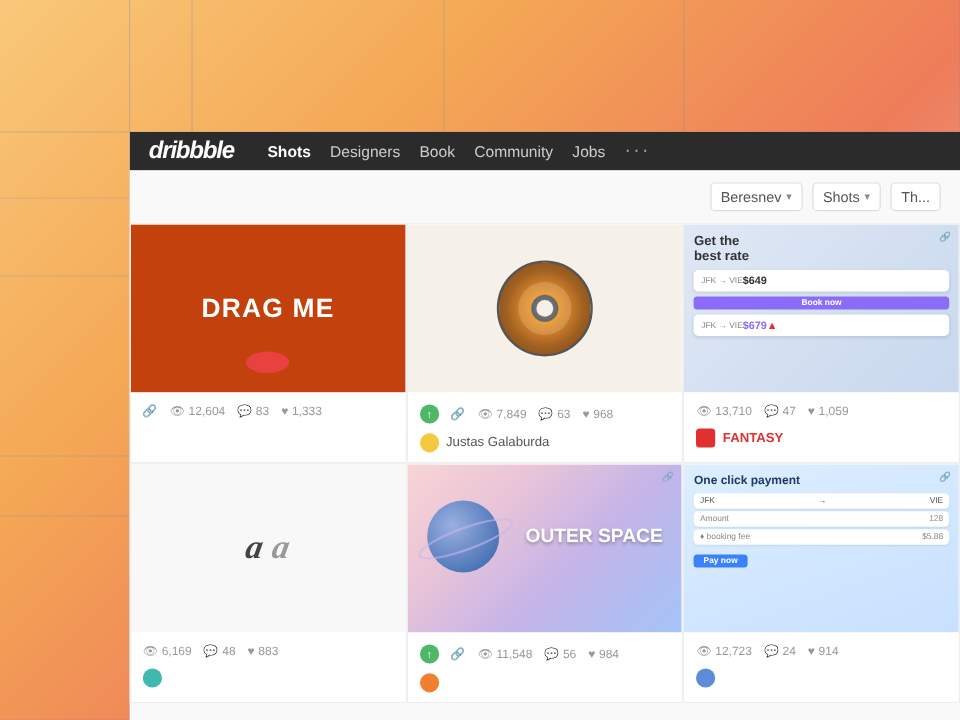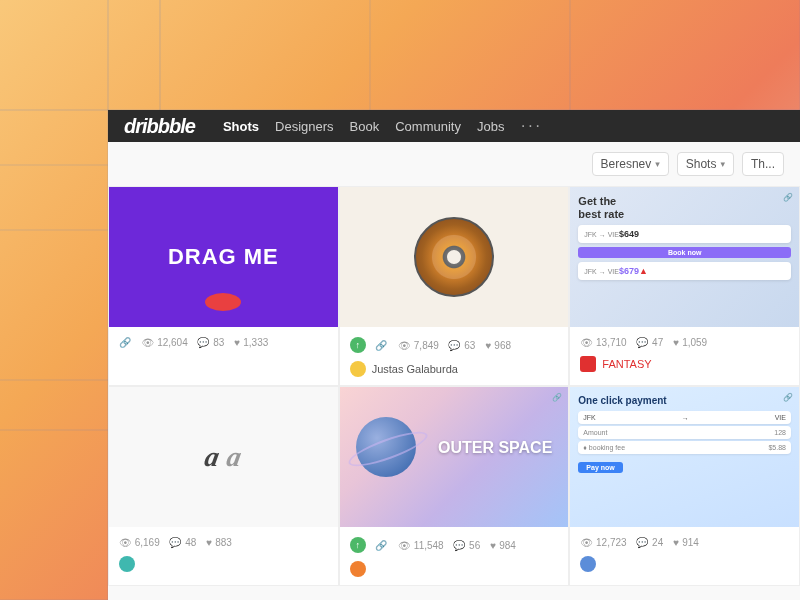--- a/index.html
+++ b/index.html
@@ -137,21 +137,21 @@
       height: 140px;
       overflow: hidden;
       position: relative;
       display: flex;
       align-items: center;
       justify-content: center;
     }
 
     
     .thumb-drag-me {
-      background: #6d28d9;
+      background: #c2410c;
       width: 100%;
       height: 100%;
       display: flex;
       flex-direction: column;
       align-items: center;
       justify-content: center;
       position: relative;
     }
 
     .drag-me-text {
@@ -583,21 +583,21 @@
             <span class="stat-icon">💬</span>
             <span>47</span>
           </span>
           <span class="stat">
             <span class="stat-icon">♥</span>
             <span>1,059</span>
           </span>
         </div>
         <div class="card-author">
           <div class="author-avatar red" style="border-radius:3px;"></div>
-          <span style="color:#e03030;font-weight:400;">FANTASY</span>
+          <span style="color:#e03030;font-weight:700;">FANTASY</span>
         </div>
       </div>
     </div>
 
     <div class="shot-card">
       <div class="shot-thumbnail">
         <div class="thumb-logo">
           <div class="logo-variant">
             <span class="logo-a" style="font-family:Georgia,serif;transform:skewX(-10deg);display:inline-block;">a</span>
             <span class="logo-a2" style="font-family:Georgia,serif;transform:skewX(-10deg);display:inline-block;">a</span>

